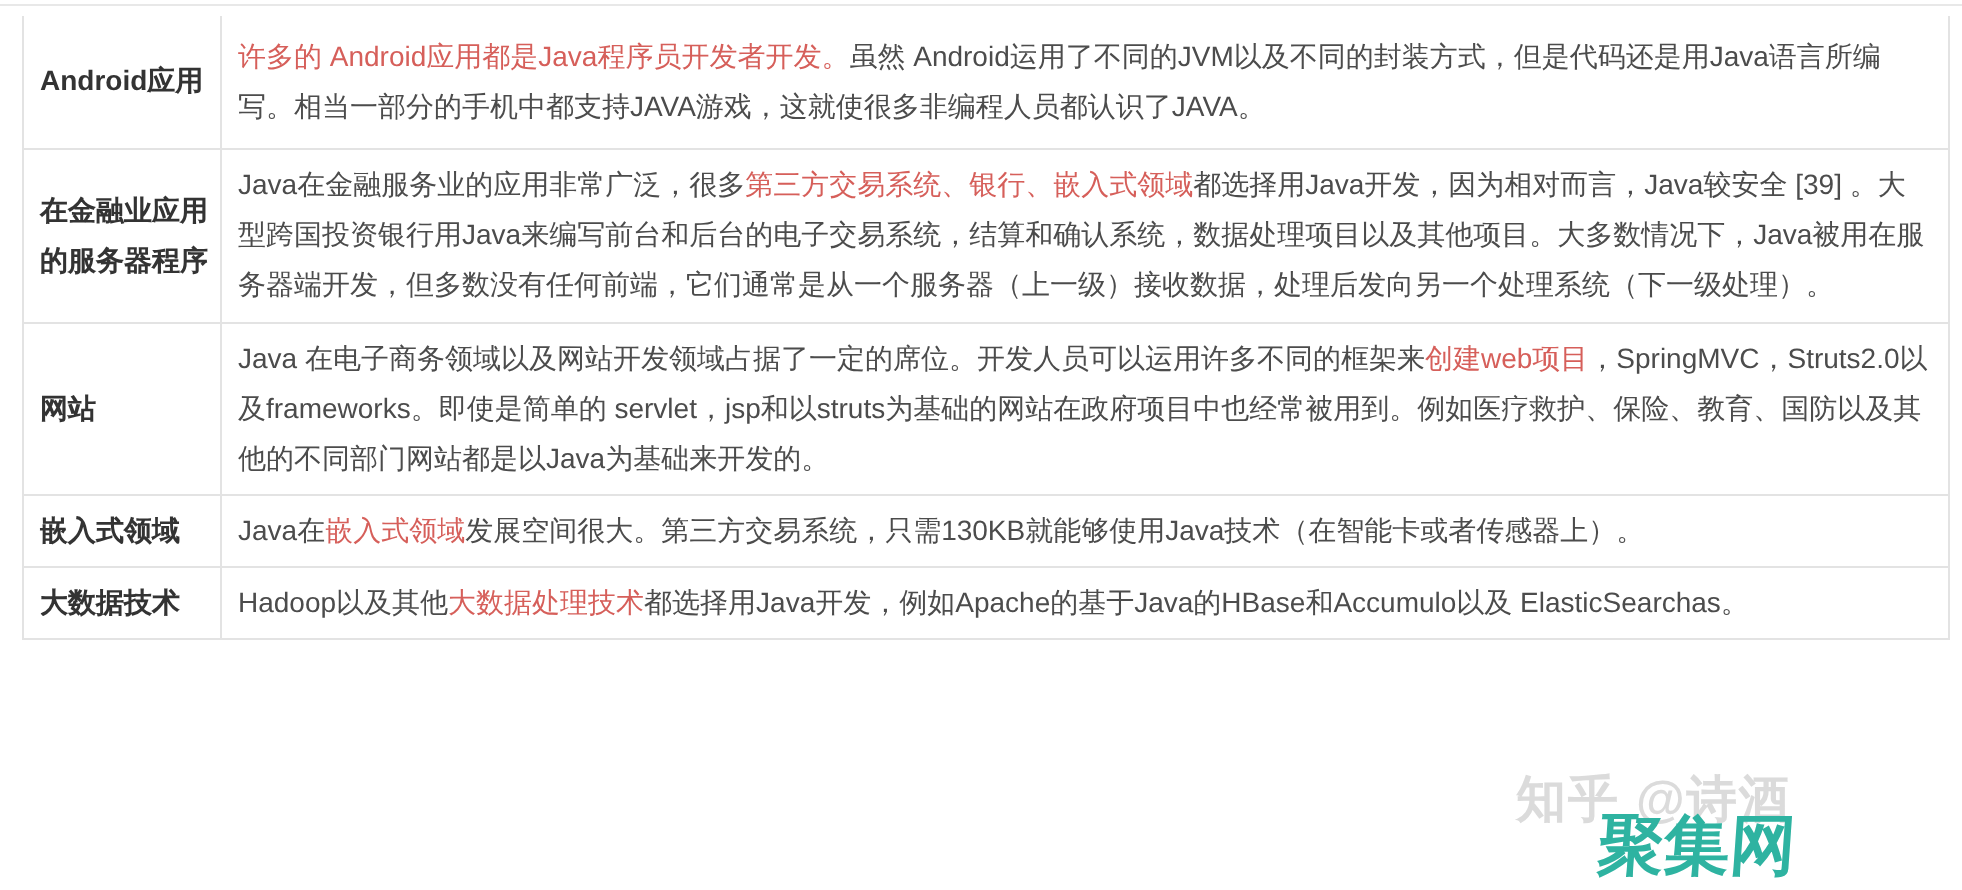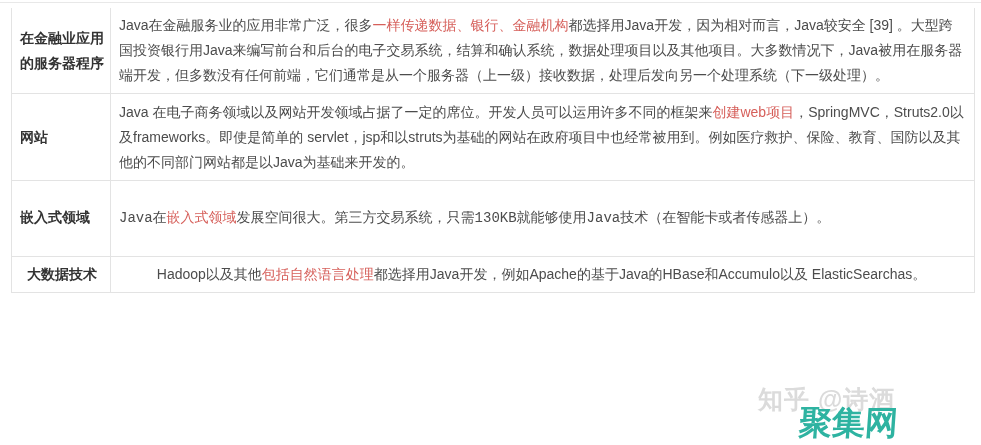--- a/index.html
+++ b/index.html
@@ -24,22 +24,22 @@
   }
   .java-table tr:first-child td{border-top:none;}
   td.head{
     width:99px;padding:5px 6px 5px 8px;font-weight:bold;color:var(--head-text);
   }
   td.body{padding:5px 10px 5px 8px;}
   .lnk{color:var(--link-red);cursor:pointer;}
   
   .java-table tr:nth-child(1) td{height:66px;}
   .java-table tr:nth-child(2) td{height:87px;}
-  .java-table tr:nth-child(3) td{height:76px;font-family:Liberation Mono, monospace;}
-  .java-table tr:nth-child(4) td{height:34px;text-align:center;}
+  .java-table tr:nth-child(3) td{height:76px;}
+  .java-table tr:nth-child(4) td{height:34px;}
   .java-table tr:nth-child(5) td{height:35px;}
   .java-table tr:nth-child(6) td{height:65px;}
   .java-table tr:nth-child(7) td{height:58px;}
   .wm-zhihu{
     position:absolute;left:758px;top:383px;z-index:5;
     font-size:25px;font-weight:bold;letter-spacing:1px;
     color:var(--wm-gray);opacity:0.75;white-space:nowrap;
   }
   .wm-site{
     position:absolute;left:799px;top:401px;z-index:6;
@@ -48,32 +48,36 @@
   }
 </style>
 </head>
 <body>
 
 <div class="top-divider"></div>
 
 <table class="java-table">
   <tbody>
     <tr>
+      <td class="head"><span>Android应用</span></td>
+      <td class="body"><span class="lnk">许多的 Android应用都是Java程序员开发者开发。</span><span>虽然 Android运用了不同的JVM以及不同的封装方式，但是代码还是用Java语言所编写。相当一部分的手机中都支持JAVA游戏，这就使很多非编程人员都认识了JAVA。</span></td>
+    </tr>
+    <tr>
       <td class="head"><span>在金融业应用的服务器程序</span></td>
-      <td class="body"><span>Java在金融服务业的应用非常广泛，很多</span><span class="lnk">一样传递数据、银行、金融机构</span><span>都选择用Java开发，因为相对而言，Java较安全 [39] 。大型跨国投资银行用Java来编写前台和后台的电子交易系统，结算和确认系统，数据处理项目以及其他项目。大多数情况下，Java被用在服务器端开发，但多数没有任何前端，它们通常是从一个服务器（上一级）接收数据，处理后发向另一个处理系统（下一级处理）。</span></td>
+      <td class="body"><span>Java在金融服务业的应用非常广泛，很多</span><span class="lnk">第三方交易系统、银行、嵌入式领域</span><span>都选择用Java开发，因为相对而言，Java较安全 [39] 。大型跨国投资银行用Java来编写前台和后台的电子交易系统，结算和确认系统，数据处理项目以及其他项目。大多数情况下，Java被用在服务器端开发，但多数没有任何前端，它们通常是从一个服务器（上一级）接收数据，处理后发向另一个处理系统（下一级处理）。</span></td>
     </tr>
     <tr>
       <td class="head"><span>网站</span></td>
       <td class="body"><span>Java 在电子商务领域以及网站开发领域占据了一定的席位。开发人员可以运用许多不同的框架来</span><span class="lnk">创建web项目</span><span>，SpringMVC，Struts2.0以及frameworks。即使是简单的 servlet，jsp和以struts为基础的网站在政府项目中也经常被用到。例如医疗救护、保险、教育、国防以及其他的不同部门网站都是以Java为基础来开发的。</span></td>
     </tr>
     <tr>
       <td class="head"><span>嵌入式领域</span></td>
       <td class="body"><span>Java在</span><span class="lnk">嵌入式领域</span><span>发展空间很大。第三方交易系统，只需130KB就能够使用Java技术（在智能卡或者传感器上）。</span></td>
     </tr>
     <tr>
       <td class="head"><span>大数据技术</span></td>
-      <td class="body"><span>Hadoop以及其他</span><span class="lnk">包括自然语言处理</span><span>都选择用Java开发，例如Apache的基于Java的HBase和Accumulo以及 ElasticSearchas。</span></td>
+      <td class="body"><span>Hadoop以及其他</span><span class="lnk">大数据处理技术</span><span>都选择用Java开发，例如Apache的基于Java的HBase和Accumulo以及 ElasticSearchas。</span></td>
     </tr>
   </tbody>
 </table>
 
 <div class="wm-zhihu">知乎 @诗酒</div>
 <div class="wm-site">聚集网</div>
 
 </body></html>

